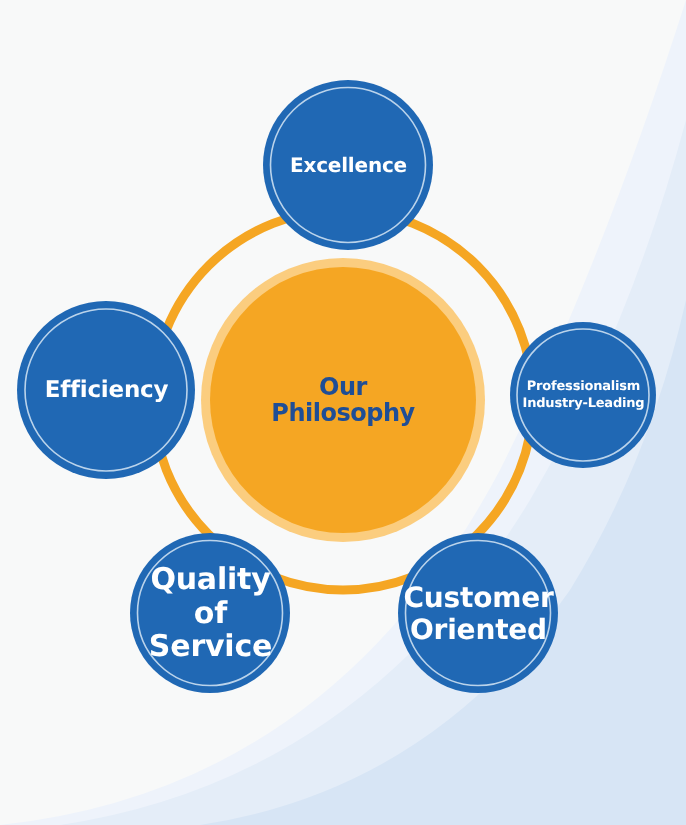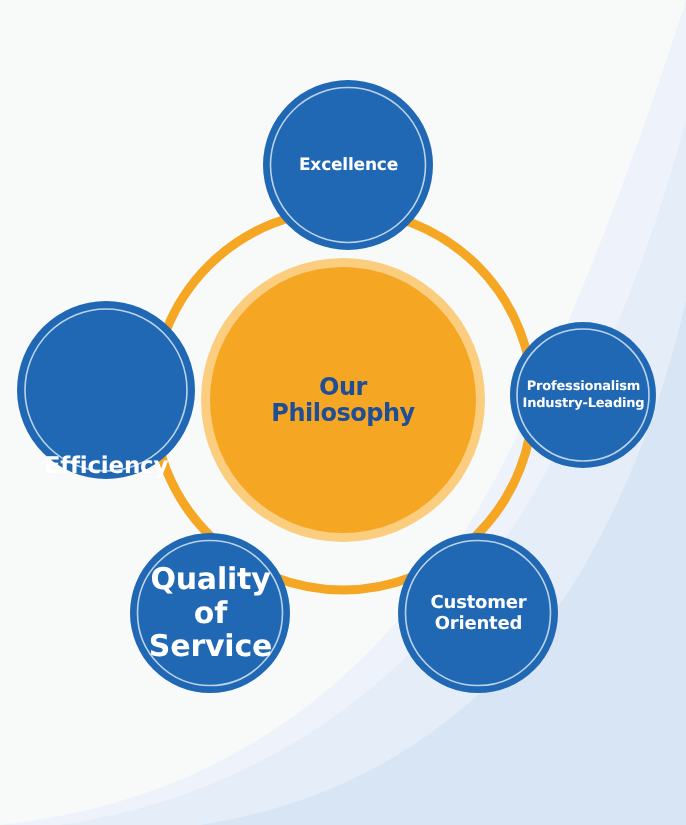--- a/index.html
+++ b/index.html
@@ -62,32 +62,32 @@
   .center-text {
     color: #1f4e96;
     font-weight: bold;
     line-height: 1.1;
     white-space: pre-line;
     font-size: 24px;
     letter-spacing: -0.5px;
   }
   
   #node-excellence      { left: 263px; top:  80px; width: 171px; height: 171px; }
-  #node-excellence .node-text { font-size: 17px; }
+  #node-excellence .node-text { font-size: 20px; }
 
   #node-professionalism { left: 510px; top: 322px; width: 147px; height: 147px; }
   #node-professionalism .node-text { font-size: 13px; line-height: 1.25; }
 
   #node-customer        { left: 398px; top: 533px; width: 161px; height: 161px; }
-  #node-customer .node-text { font-size: 18px; }
+  #node-customer .node-text { font-size: 28px; }
 
   #node-quality         { left: 130px; top: 533px; width: 161px; height: 161px; }
   #node-quality .node-text { font-size: 30px; }
 
-  #node-efficiency      { left:  17px; top: 301px; width: 179px; height: 179px; align-items: flex-end; }
+  #node-efficiency      { left:  17px; top: 301px; width: 179px; height: 179px; }
   #node-efficiency .node-text { font-size: 23px; }
 
   #node-center          { left: 210px; top: 267px; width: 266px; height: 266px; }
 </style>
 </head>
 <body>
 
 <div id="canvas">
 
   <svg id="bg-svg" viewBox="0 0 686 825">

